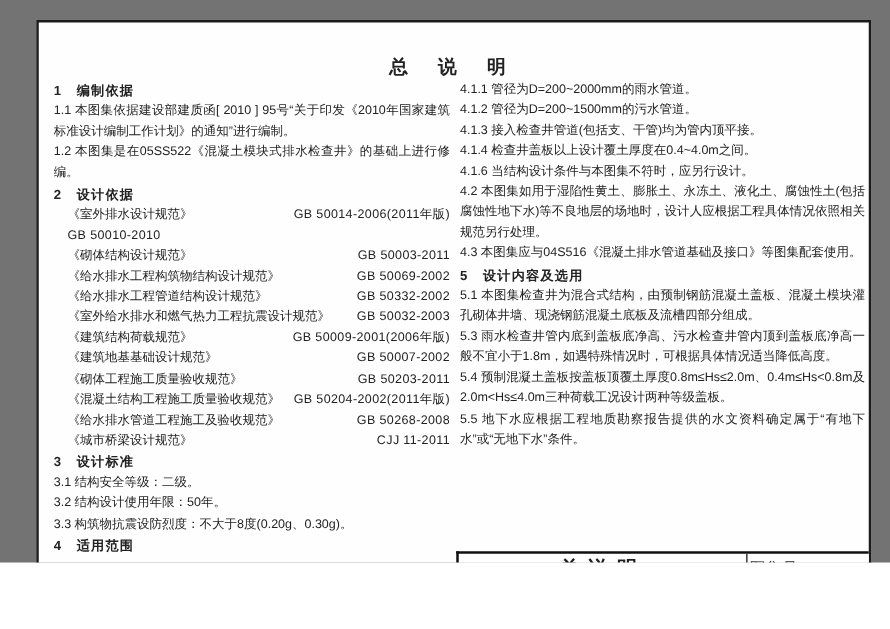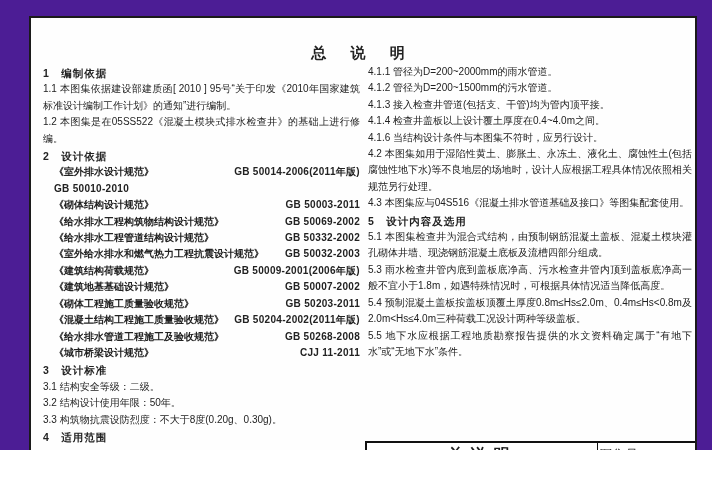--- a/index.html
+++ b/index.html
@@ -1,29 +1,29 @@
 <!DOCTYPE html>
 <html><head>
 <meta charset="utf-8">
 <style>
   html,body { margin:0; padding:0; background:#ffffff; }
   body { width:712px; height:503px; font-family:"Liberation Sans","DejaVu Sans",sans-serif; color:#1e1e1e; }
-  .sheet { position:relative; width:712px; height:450px; background:#4c1d95; overflow:hidden; }
+  .sheet { position:relative; width:712px; height:450px; background:#737373; overflow:hidden; }
   .frame { position:absolute; left:29px; top:16px; width:668px; height:468px;
            box-sizing:border-box; border:2.5px solid #1b1b1b; background:#fefefe; }
   .doc-title { position:absolute; top:26px; left:0; width:100%; text-align:center;
                font-size:15px; font-weight:bold; letter-spacing:10px; color:#222; }
   .col { position:absolute; top:46px; font-size:10px; line-height:16.4px; color:#222;
          text-align:justify; }
   .col-left  { left:12px;  width:317px; }
   .col-right { left:337px; width:324px; }
   .line { min-height:16.4px; }
   .heading { font-weight:bold; font-size:10.5px; letter-spacing:1px; margin-top:1px; }
   .para {}
-  .ref { display:flex; justify-content:space-between; padding-left:11px;font-weight:bold; }
+  .ref { display:flex; justify-content:space-between; padding-left:11px; }
   .ref-name { white-space:nowrap; }
   .ref-code { white-space:nowrap; letter-spacing:0.3px; }
 
   .titleblock { position:absolute; right:0; bottom:0; width:330px; height:41px;
                 box-sizing:border-box; border-left:2px solid #111; border-top:2px solid #111;
                 display:grid; grid-template-columns:230px 43px 1fr; grid-template-rows:24px 1fr;
                 background:#fff; }
   .tb-cell { box-sizing:border-box; display:flex; align-items:center; justify-content:center; }
   .tb-title { font-size:16px; font-weight:bold; letter-spacing:7px; }
   .tb-atlas-label { border-left:1.5px solid #111; font-size:13px; }

